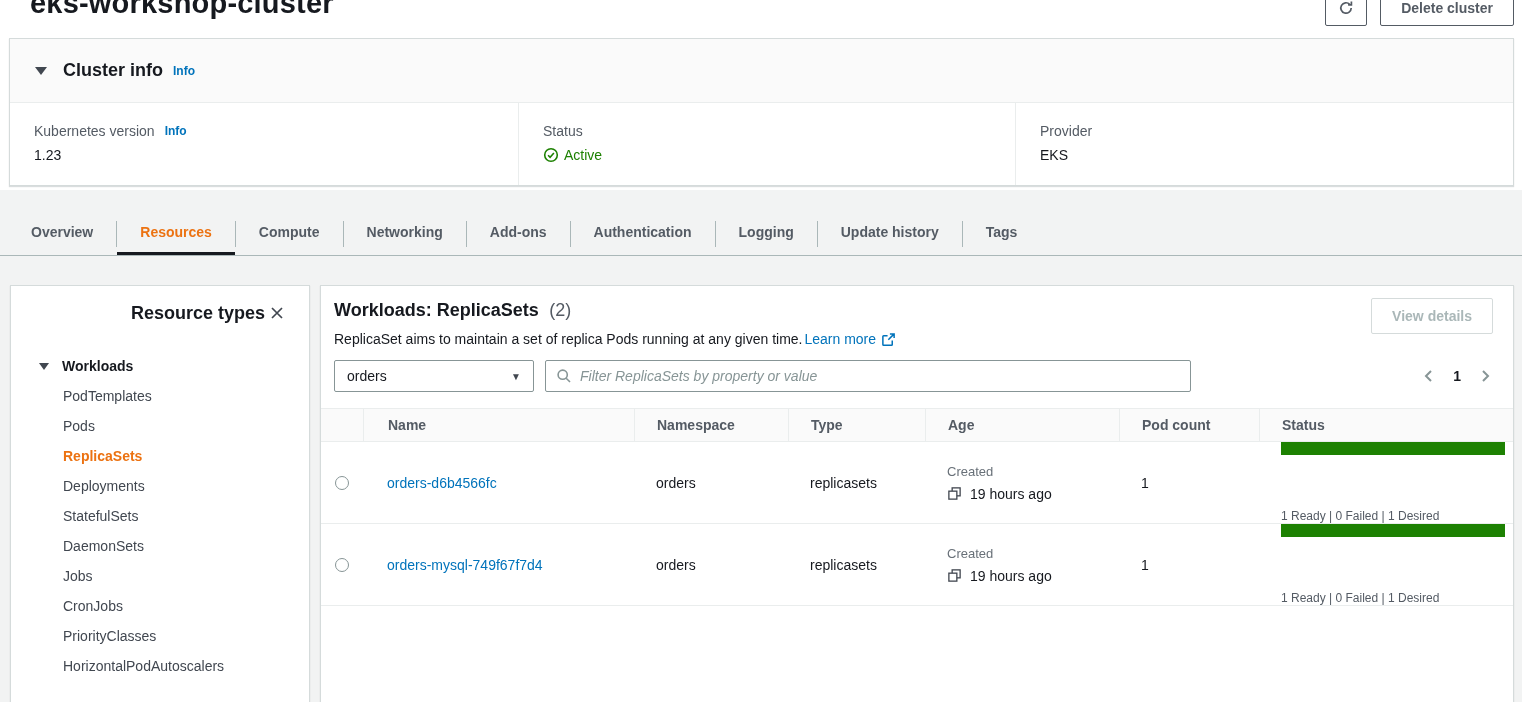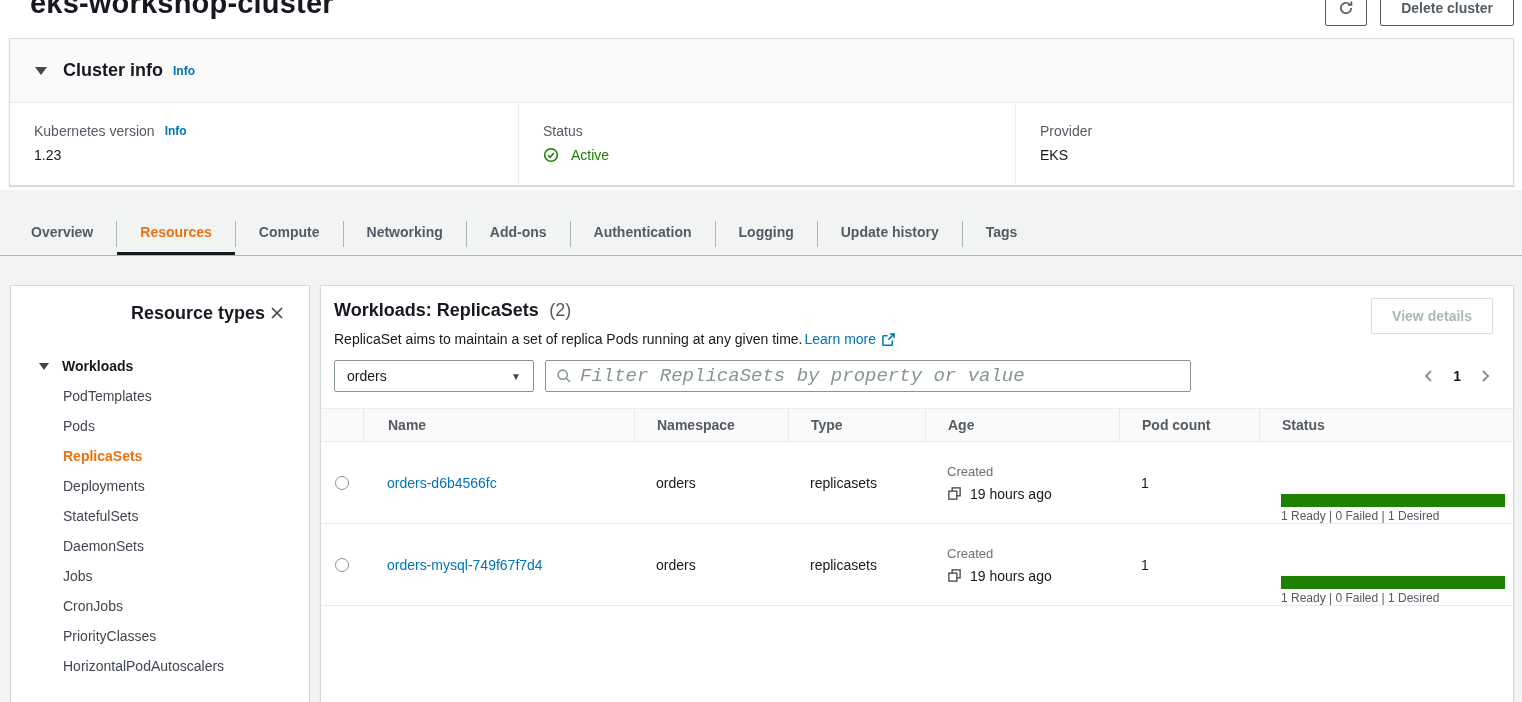--- a/index.html
+++ b/index.html
@@ -23,21 +23,21 @@
   .caret-down { width:0; height:0; border-left:6px solid transparent; border-right:6px solid transparent; border-top:8px solid #414750; }
   .card-title { font-size:18px; font-weight:700; margin-left:16px; }
   .info-link { color:#0073bb; font-size:12px; font-weight:700; margin-left:10px; text-decoration:none; cursor:pointer; }
   .card-body { display:flex; height:82px; }
   .cb-col { padding:20px 0 0 24px; }
   .cb-col-1 { width:508px; }
   .cb-col-2 { width:497px; border-left:1px solid #eaeded; }
   .cb-col-3 { flex:1; border-left:1px solid #eaeded; }
   .field-label { font-size:14px; color:#545b64; display:flex; align-items:center; gap:10px; }
   .field-value { font-size:14px; color:#16191f; margin-top:8px; }
-  .status-active { display:flex; align-items:center; gap:12px; color:#1d8102; }
+  .status-active { display:flex; align-items:center; gap:5px; color:#1d8102; }
 
   
   .tabs { position:absolute; top:212px; left:0; right:0; height:44px; display:flex; align-items:stretch; padding-left:8px; border-bottom:1px solid #aab7b8; }
   .tab { display:flex; align-items:center; padding:0 23px; font-size:14px; font-weight:700; color:#545b64; cursor:pointer; border-bottom:3px solid transparent; }
   .tab.active { color:#ec7211; border-bottom-color:#16191f; }
   .tab-divider { align-self:center; width:1px; height:26px; background:#aab7b8; }
 
   
   .panel { background:#fff; border:1px solid #d5dbdb; box-shadow:0 1px 1px 0 rgba(0,28,36,0.15); }
   .sidebar { position:absolute; left:10px; top:285px; width:300px; height:440px; }
@@ -61,42 +61,42 @@
   .view-details { position:absolute; top:12px; right:20px; }
   .main-desc { margin-top:10px; font-size:14px; color:#16191f; display:flex; gap:2px; }
   .learn-more { color:#0073bb; text-decoration:none; cursor:pointer; display:inline-flex; align-items:center; gap:5px; font-size:14px; }
 
   .filter-row { display:flex; align-items:center; margin:13px 20px 0 13px; }
   .select-box { width:200px; height:32px; border:1px solid #879596; border-radius:2px; background:#fff; display:flex; align-items:center;
                 justify-content:space-between; padding:0 12px; font-size:14px; color:#16191f; cursor:pointer; }
   .select-caret { font-size:10px; color:#414750; }
   .search-box { margin-left:11px; width:646px; height:32px; border:1px solid #879596; border-radius:2px; background:#fff;
                 display:flex; align-items:center; padding:0 10px; gap:8px; }
-  .search-input { border:none; outline:none; flex:1; font-size:19px; font-family:Liberation Mono, monospace; color:#4d7c0f; background:transparent; }
+  .search-input { border:none; outline:none; flex:1; font-size:14px; font-family:Liberation Sans, sans-serif; color:#4d7c0f; background:transparent; }
   .search-input::placeholder { font-style:italic; color:#879596; }
   .pagination { margin-left:auto; display:flex; align-items:center; gap:16px; }
   .page-num { font-size:14px; font-weight:700; color:#16191f; }
   .page-chevron { background:none; border:none; cursor:pointer; display:flex; align-items:center; padding:0; }
 
   
   .table { margin-top:16px; }
   .t-grid { display:grid; grid-template-columns:42px 271px 154px 137px 194px 140px 1fr; }
   .thead { background:#fafafa; border-top:1px solid #eaeded; border-bottom:1px solid #eaeded; height:34px; }
   .th { display:flex; align-items:center; padding-left:22px; font-size:14px; font-weight:700; color:#545b64; }
   .th + .th { border-left:1px solid #eaeded; }
   .th.first { padding:0; }
   .trow { height:82px; border-bottom:1px solid #eaeded; }
   .td { display:flex; align-items:center; padding-left:22px; font-size:14px; color:#16191f; }
   .td.sel { justify-content:center; padding:0; }
   .radio { width:14px; height:14px; border:1px solid #879596; border-radius:50%; background:#fff; cursor:pointer; }
   .row-link { color:#0073bb; text-decoration:none; cursor:pointer; }
   .td.age { flex-direction:column; align-items:flex-start; justify-content:center; gap:7px; }
   .age-label { font-size:13px; color:#687078; }
   .age-value { display:flex; align-items:center; gap:8px; font-size:14px; color:#16191f; }
-  .td.status { flex-direction:column; align-items:stretch; justify-content:flex-end; gap:2px; padding-right:8px; }
+  .td.status { flex-direction:column; align-items:stretch; justify-content:space-between; gap:2px; padding-right:8px; }
   .status-bar { height:13px; background:#1d8102; width:100%; }
   .status-text { font-size:12px; color:#545b64; }
 
   svg { display:block; }
 </style>
 </head>
 <body>
 
 <div class="page">
 

